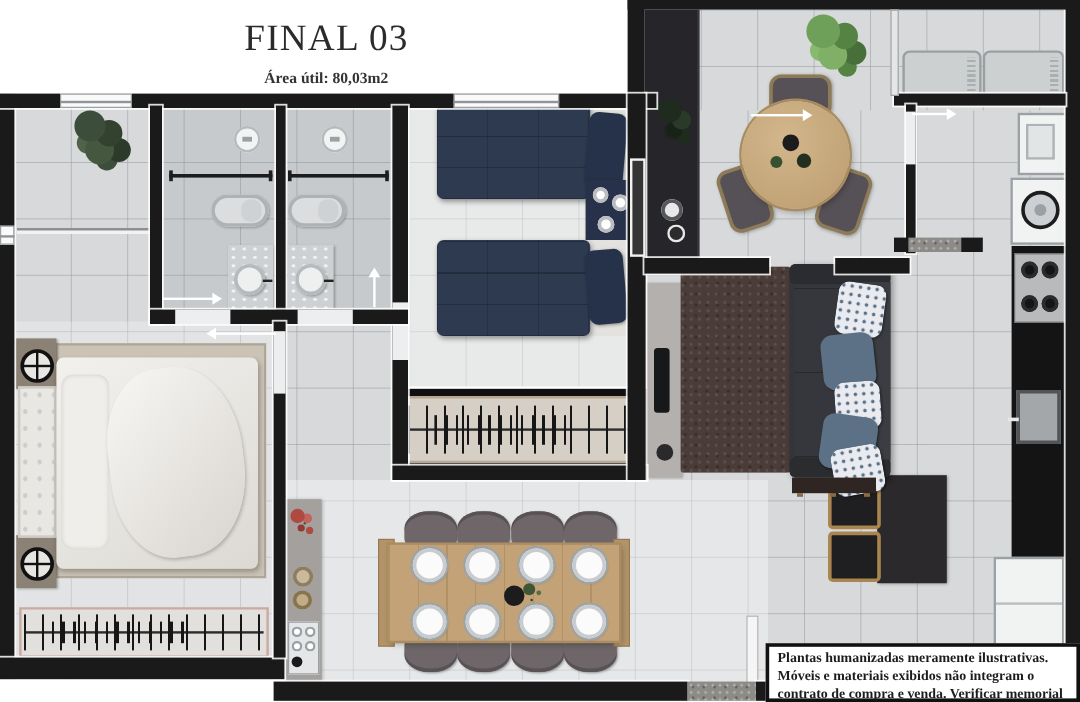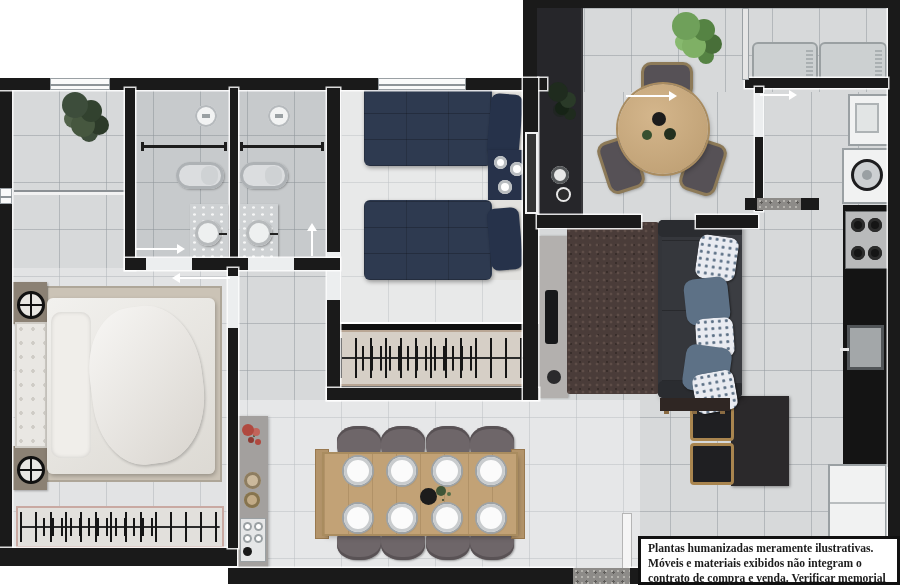--- a/index.html
+++ b/index.html
@@ -304,16 +304,18 @@
   <div class="granite" style="left:757px;top:198px;width:44px;height:12px;"></div>
   <div class="wall-plain" style="left:801px;top:198px;width:18px;height:12px;"></div>
 
   <div class="arr arr-l" style="left:175px;top:277px;width:55px;height:2px;"></div>
   <div class="arr arr-r" style="left:136px;top:248px;width:46px;height:2px;"></div>
   <div class="arr arr-u" style="left:311px;top:226px;width:2px;height:30px;"></div>
   <div class="arr arr-r" style="left:626px;top:95px;width:48px;height:2px;"></div>
   <div class="arr arr-r" style="left:760px;top:94px;width:34px;height:2px;"></div>
 
   <div class="titlebox" style="left:158px;top:14px;width:228px;">
+    <div class="title">FINAL 03</div>
+    <div class="subtitle">Área útil: 80,03m2</div>
   </div>
   <div class="disclaimer" style="left:638px;top:536px;width:262px;height:49px;">Plantas humanizadas meramente ilustrativas. Móveis e materiais exibidos não integram o contrato de compra e venda. Verificar memorial descritivo.</div>
 
 </div>
 
 </body></html>

